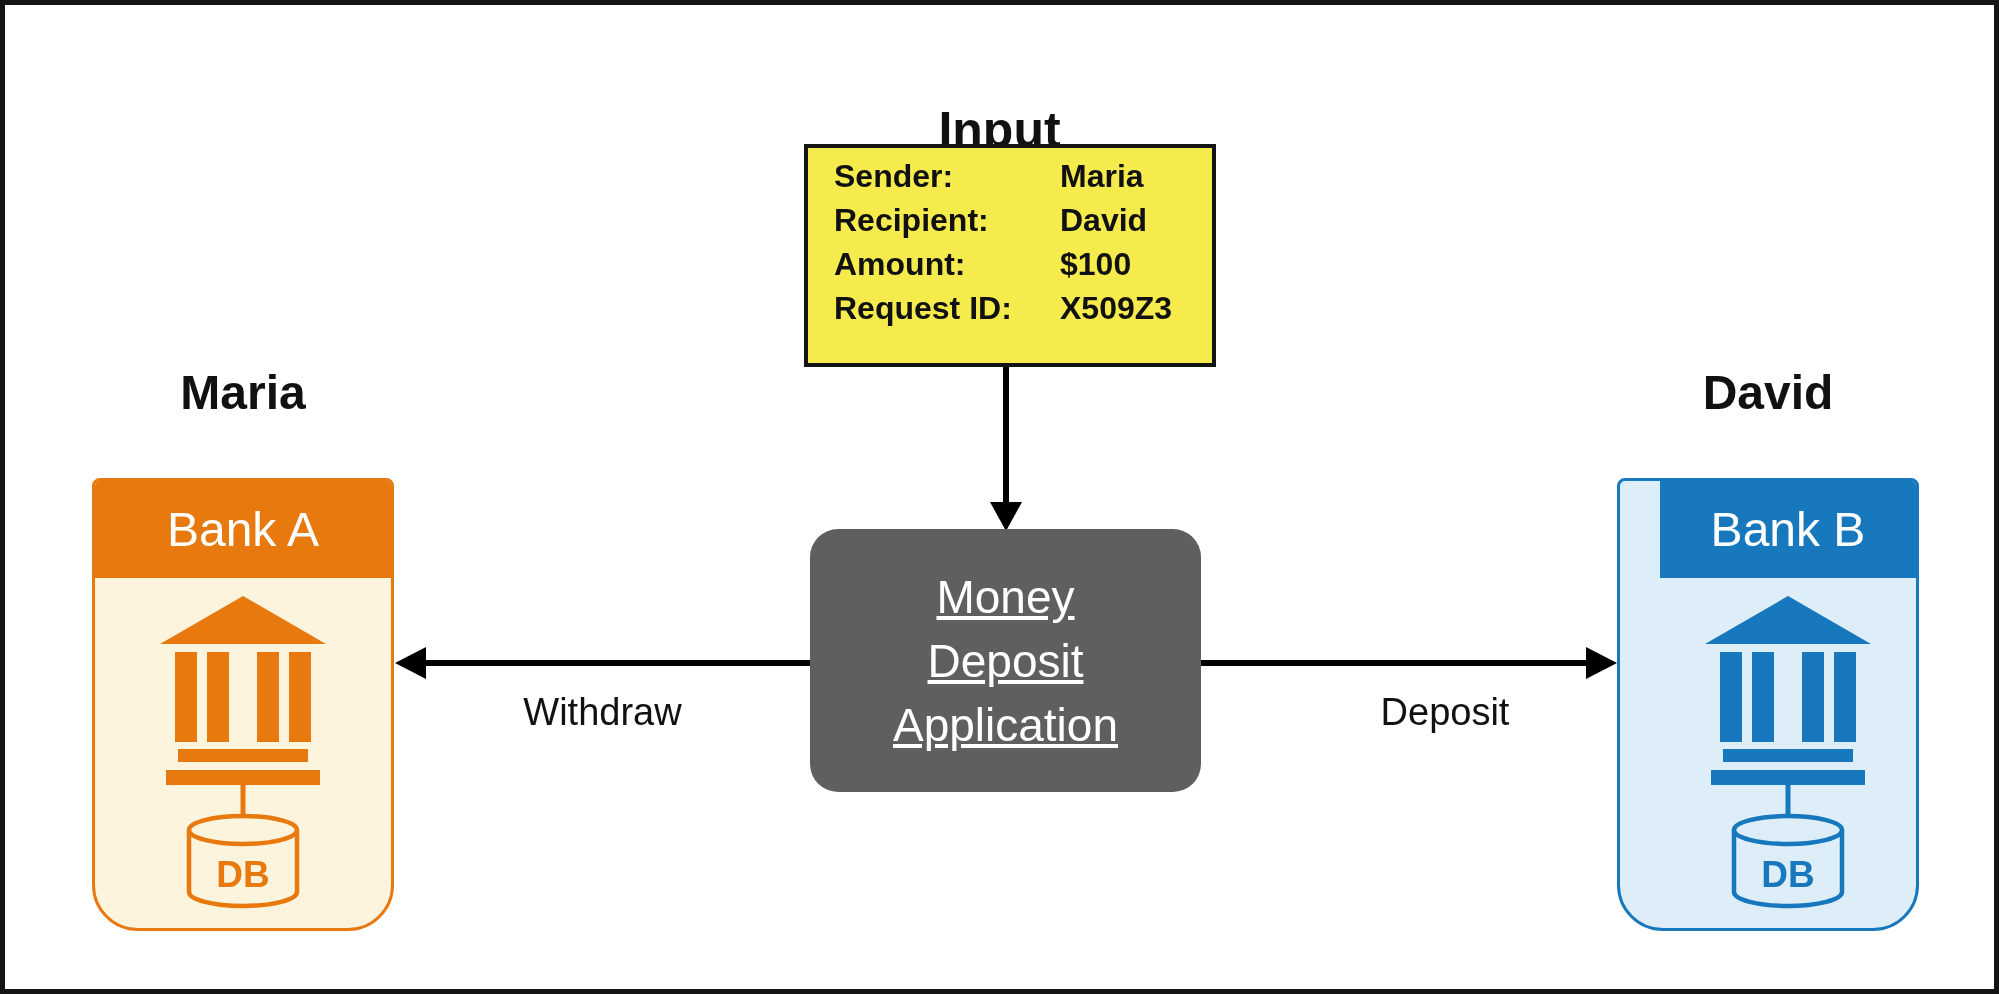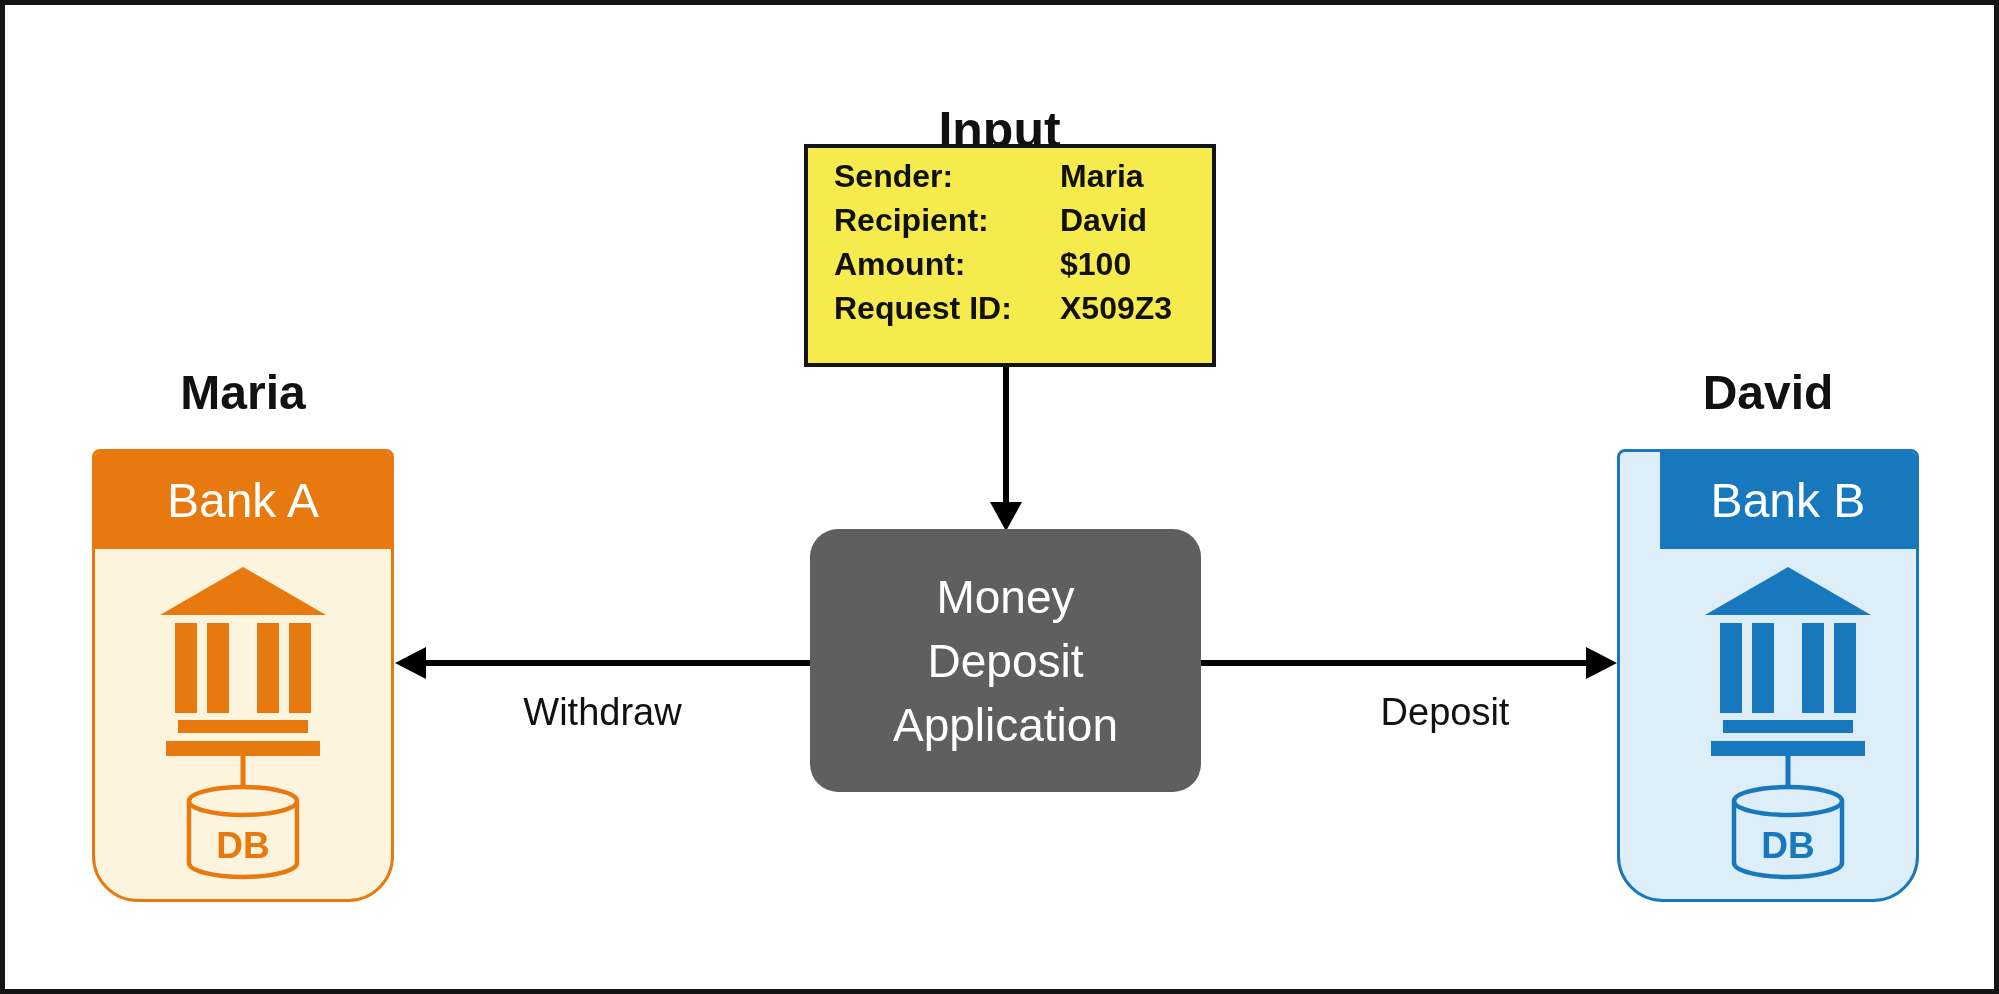--- a/index.html
+++ b/index.html
@@ -83,26 +83,27 @@
     background: #5F5F5F;
     border-radius: 28px;
     display: flex;
     flex-direction: column;
     align-items: center;
     justify-content: center;
     color: #ffffff;
     font-size: 46px;
     line-height: 64px;
     text-align: center;
+    text-decoration: underline;
   }
 
   
   .bank-card {
     position: absolute;
-    top: 444px;
+    top: 473px;
     width: 302px; height: 453px;
     box-sizing: border-box;
     border: 3px solid var(--accent);
     border-radius: 8px 8px 46px 46px;
     background: var(--paper);
     overflow: hidden;
   }
   .card-a { left: 87px;  --accent: #E8790F; --paper: #FCF4DC; }
   .card-b { left: 1612px; padding-left: 40px; --accent: #1878BE; --paper: #DEEEF9; }
 

